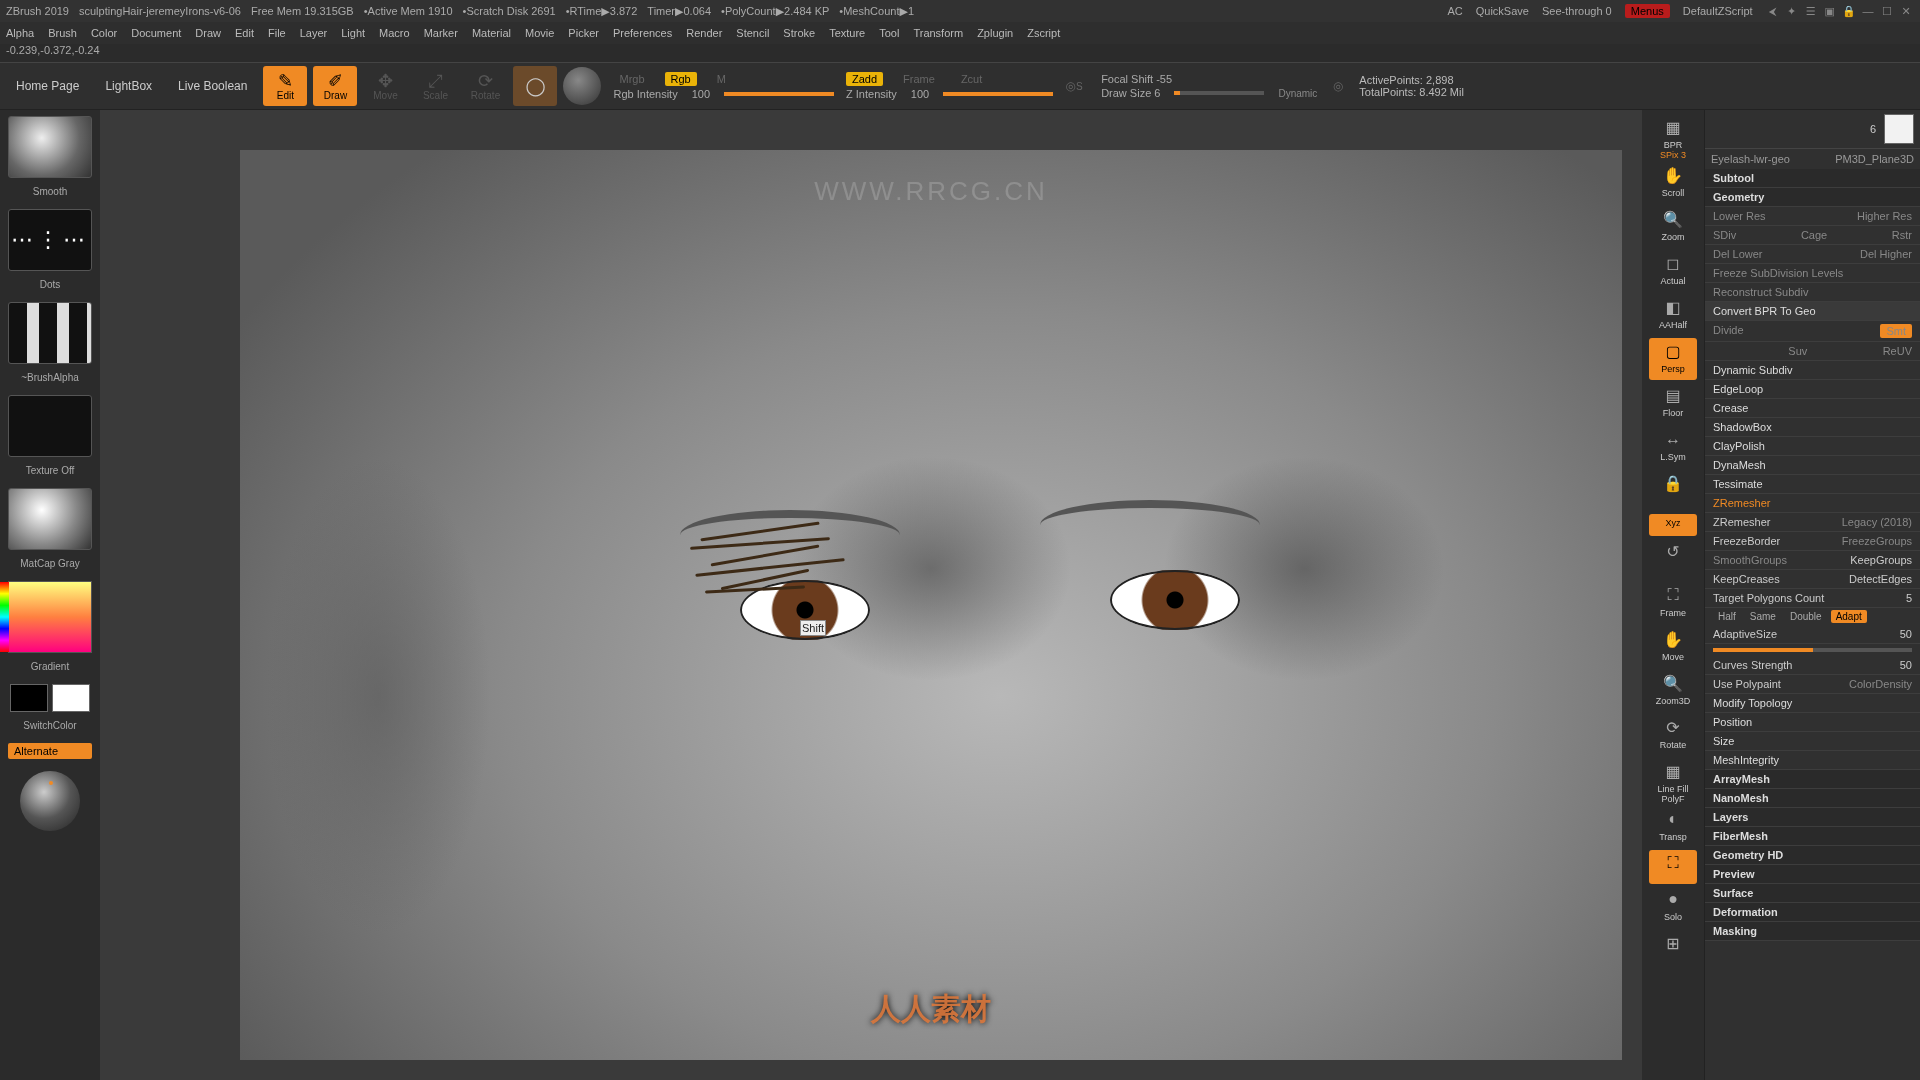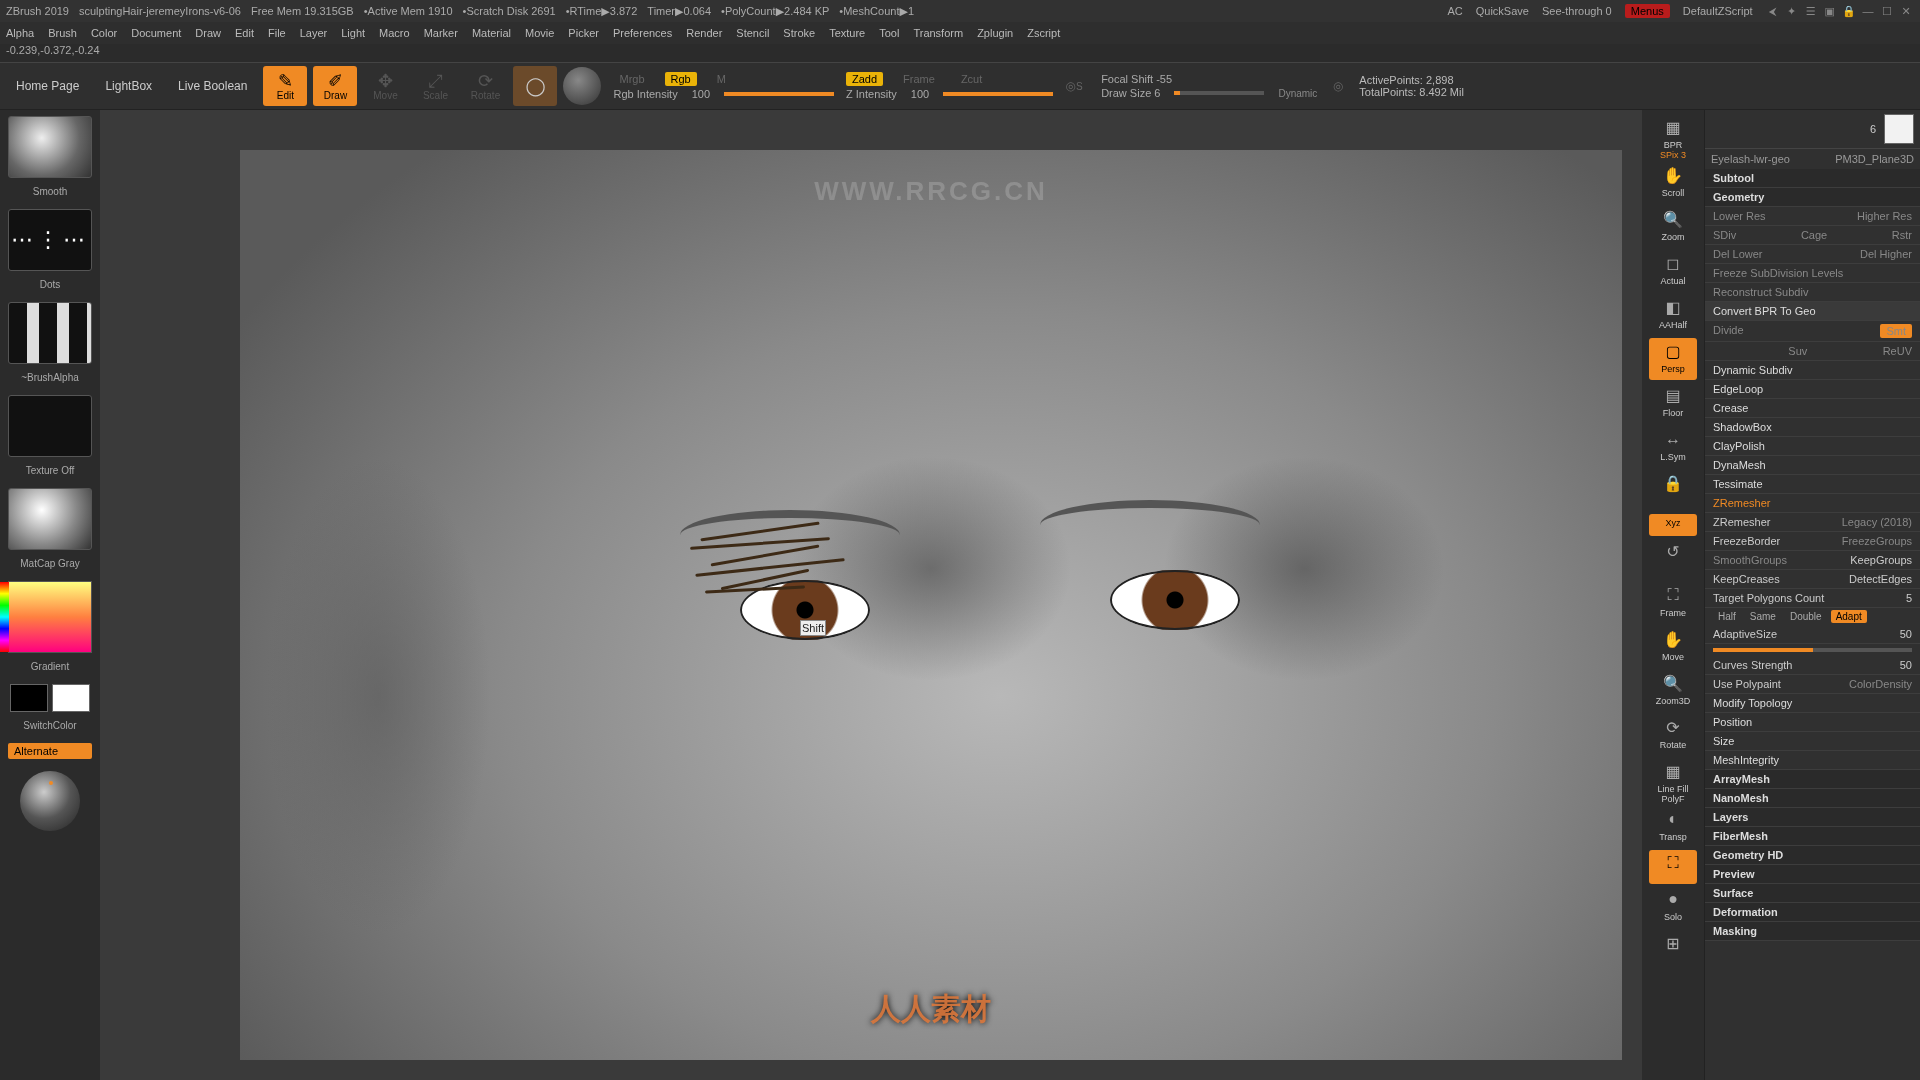--- a/index.html
+++ b/index.html
@@ -79,21 +79,21 @@
 .brow.r { left:800px; top:350px; }
 .strokes { position:absolute; left:440px; top:360px; width:180px; height:100px; }
 .strokes div { position:absolute; height:3px; background:#3d2a16; border-radius:2px; }
 .strokes .s1{left:20px;top:20px;width:120px;transform:rotate(-8deg);}
 .strokes .s2{left:10px;top:32px;width:140px;transform:rotate(-4deg);}
 .strokes .s3{left:30px;top:44px;width:110px;transform:rotate(-10deg);}
 .strokes .s4{left:15px;top:56px;width:150px;transform:rotate(-6deg);}
 .strokes .s5{left:40px;top:68px;width:90px;transform:rotate(-12deg);}
 .strokes .s6{left:25px;top:78px;width:100px;transform:rotate(-3deg);}
 .cursor-label { position:absolute; left:560px; top:470px; background:#eee; color:#222; font-size:11px; padding:1px 1px; border:1px solid #888; }
-.wm { position:absolute; left:50%; top:26px; transform:translateX(-50%); color:rgba(255,255,255,.18); font-size:26px; letter-spacing:3px; font-weight:bold; }
+.wm { position:absolute; left:50%; top:26px; transform:translateX(-50%); color:rgba(255,255,255,.18); font-size:26px; letter-spacing:3px; font-weight:normal; }
 .wm2 { position:absolute; left:50%; bottom:30px; transform:translateX(-50%); color:rgba(220,120,60,.9); font-size:30px; font-weight:bold; text-shadow:0 0 6px #000; }
 
 
 .vstrip { background:#2c2c2c; display:flex; flex-direction:column; align-items:center; padding:4px 0; gap:2px; font-size:9px; }
 .vbtn { width:48px; min-height:42px; text-align:center; padding-top:26px; color:#ccc; position:relative; border-radius:3px; }
 .vbtn .vic { position:absolute; top:4px; left:0; right:0; font-size:16px; color:#aaa; }
 .vbtn.active { background:#f08a24; color:#000; }
 .vbtn.active .vic { color:#000; }
 
 

